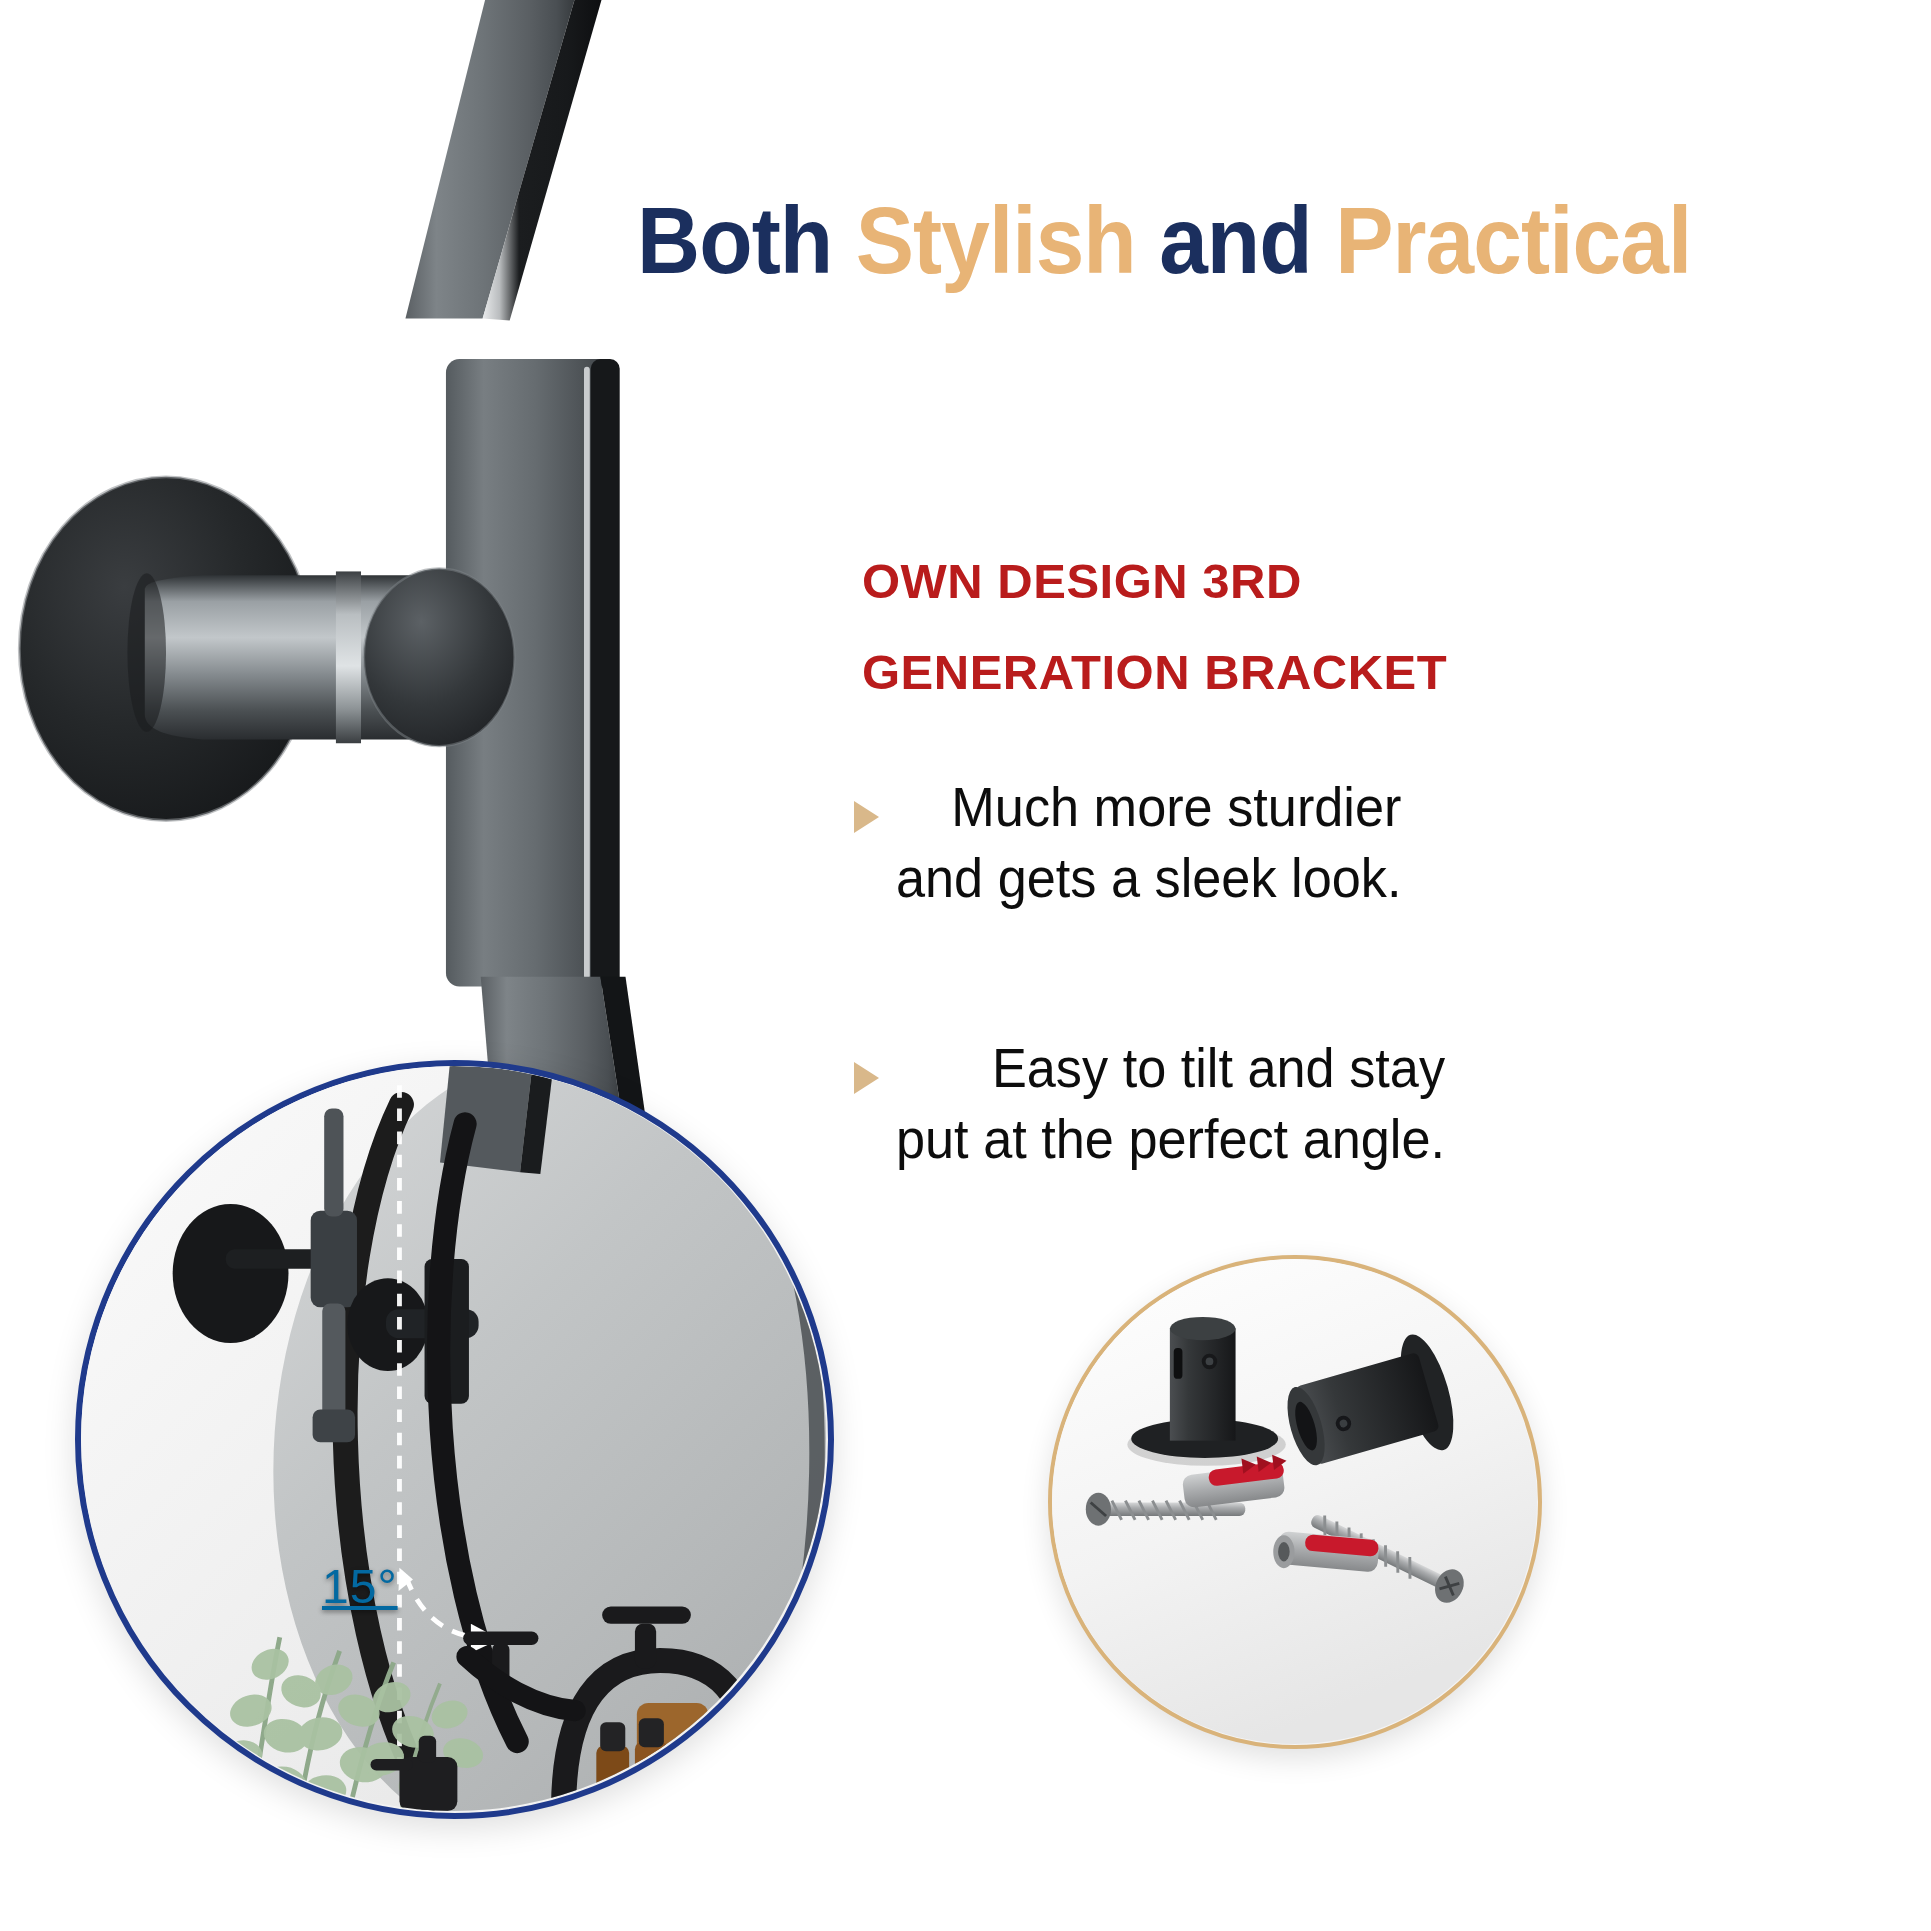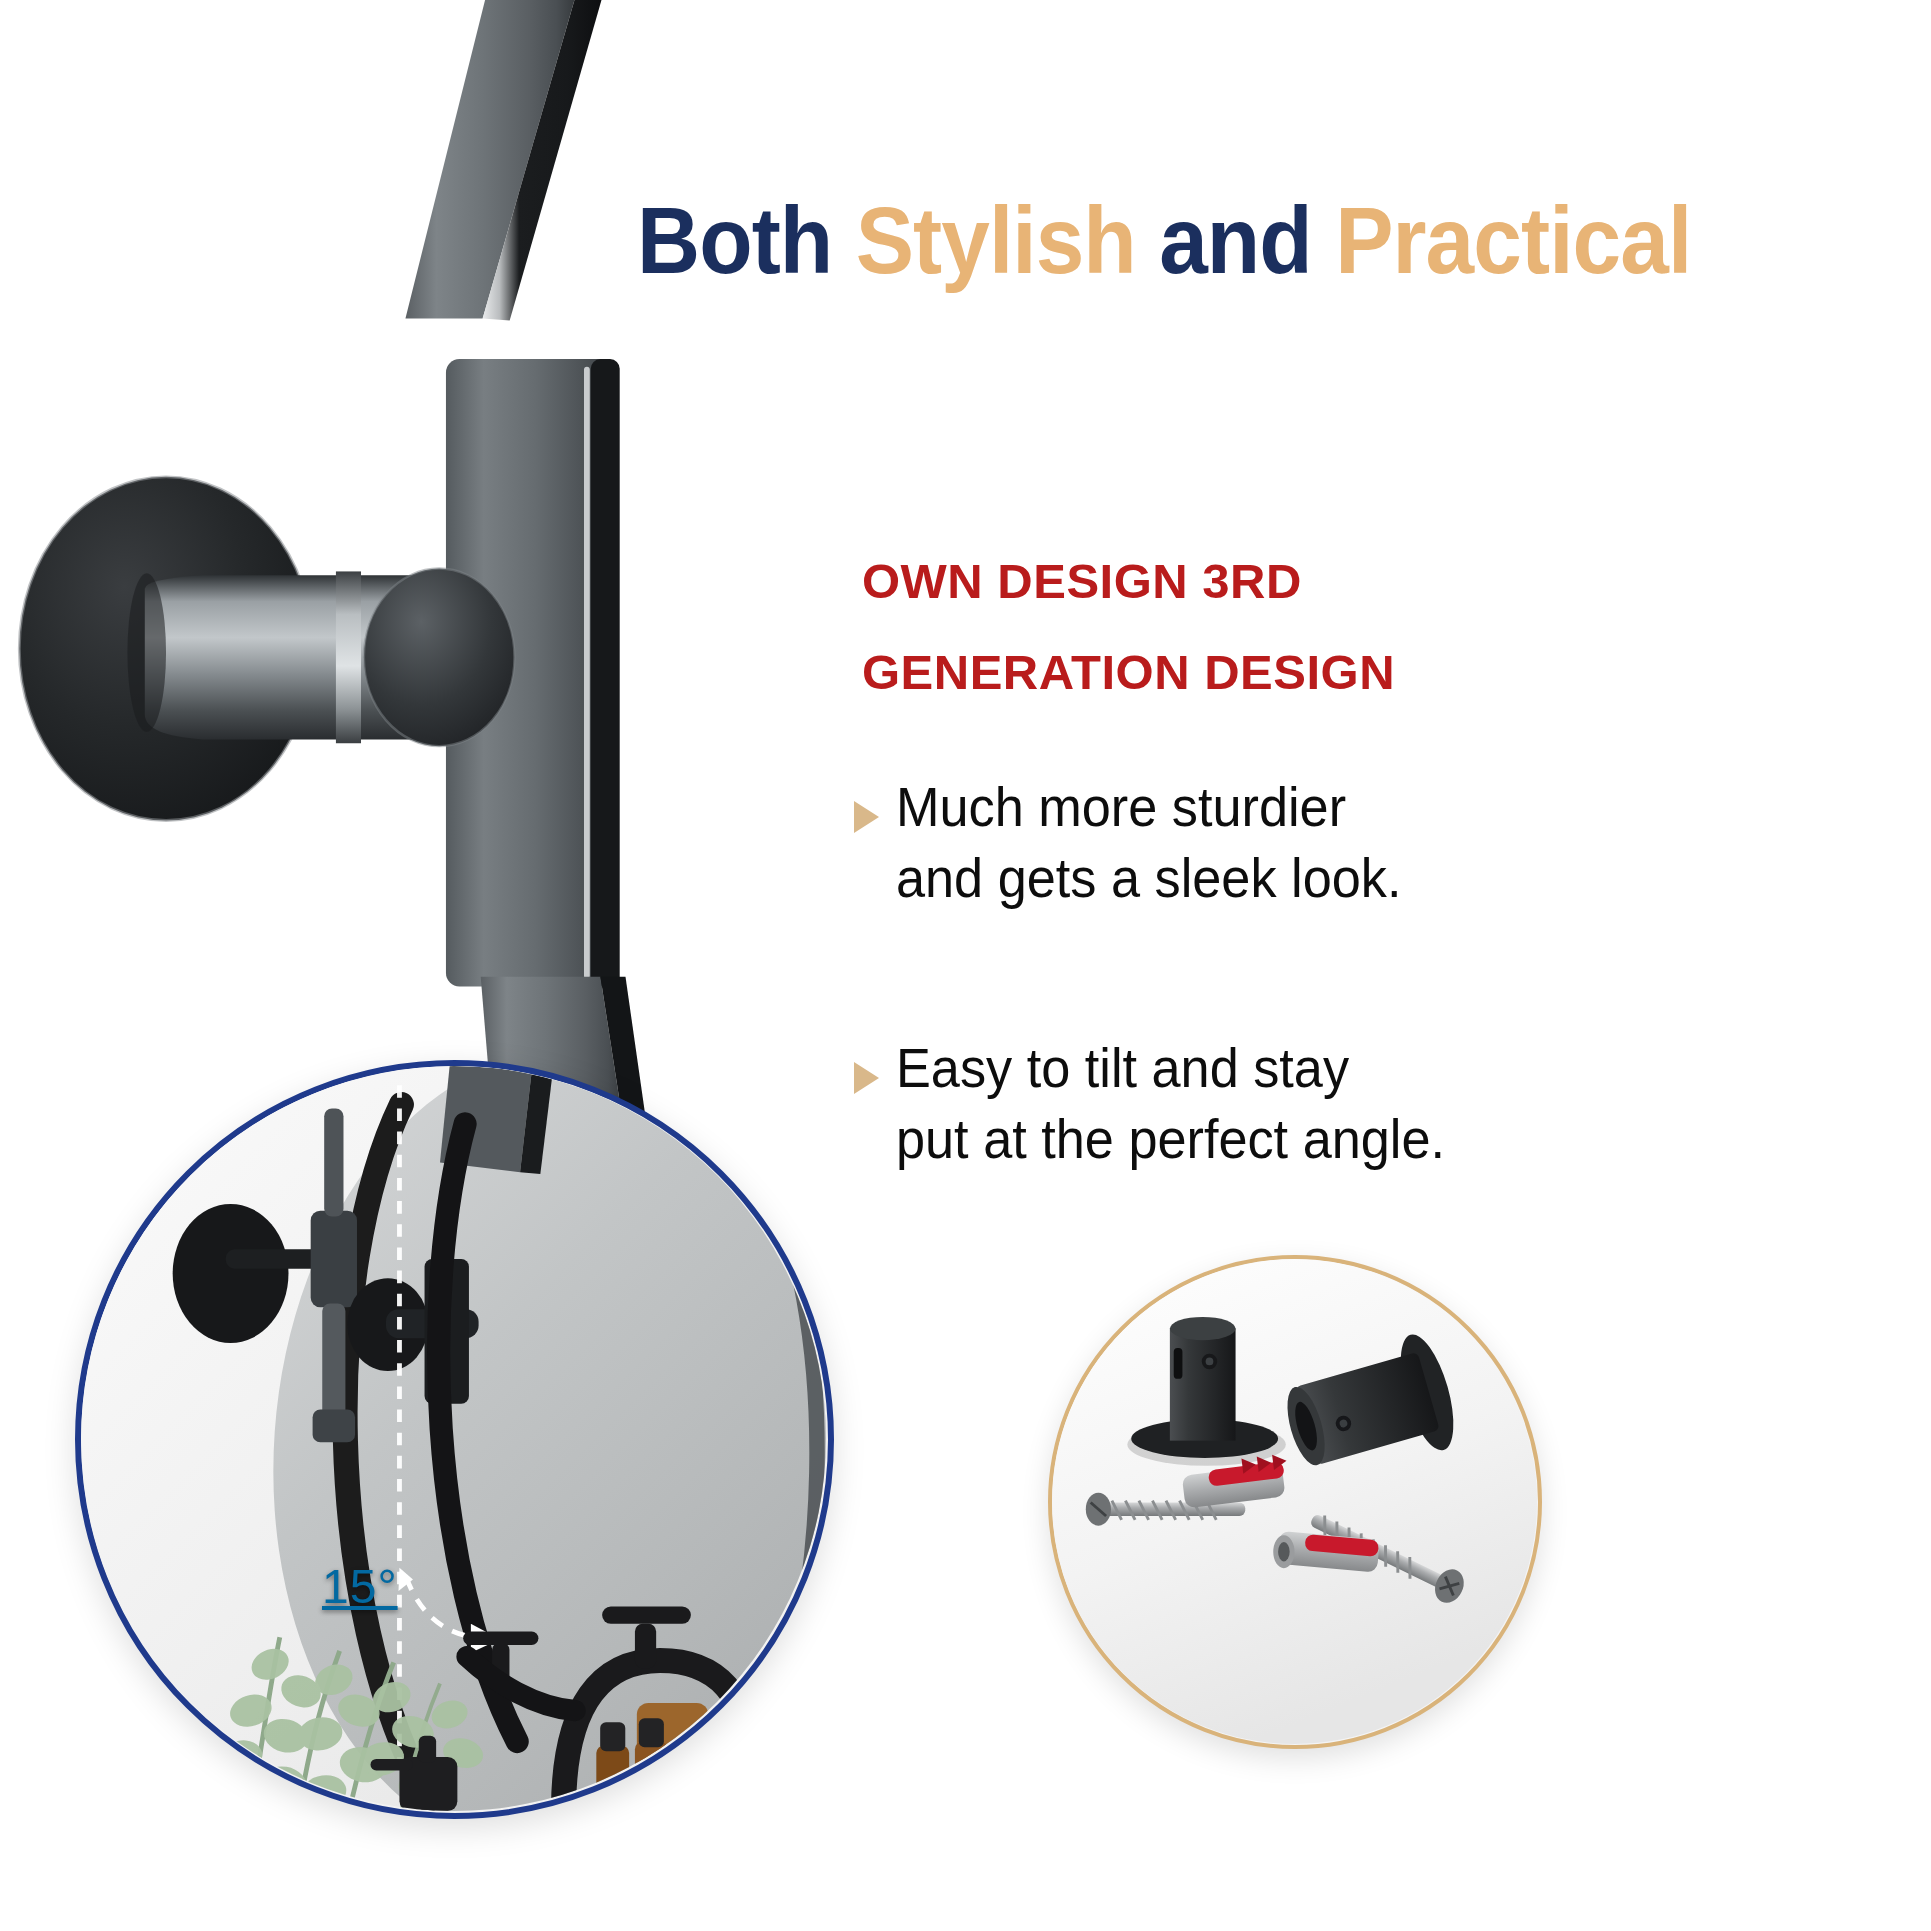--- a/index.html
+++ b/index.html
@@ -35,21 +35,21 @@
     width:1014px;
     font-size:49px;
     font-weight:700;
     line-height:91px;
     color:#b91c1c;
     letter-spacing:0.5px;
   }
 
   
   .bullets { position:absolute; left:854px; top:772px; width:1023px; }
-  .bullet { position:relative; display:flex; align-items:flex-start; }
+  .bullet { position:relative; display:flex; align-items:flex-start;text-align:right; }
   .bullet + .bullet { margin-top:119px; }
   .tri {
     width:0; height:0;
     border-left:25px solid #D9B88A;
     border-top:16.4px solid transparent;
     border-bottom:16.4px solid transparent;
     margin-top:29px; margin-right:17.4px;
     flex:0 0 auto;
   }
   .btext {
@@ -177,21 +177,21 @@
       <ellipse cx="152" cy="676" rx="20" ry="82" fill="#1a1c1e" opacity="0.55"></ellipse>
     </svg>
   </div>
 
   <div class="headline">
     <span class="hl-navy">Both </span><span class="hl-tan">Stylish </span><span class="hl-navy">and </span><span class="hl-tan">Practical</span>
   </div>
 
   <div class="subhead">
     <div>OWN DESIGN 3RD</div>
-    <div>GENERATION DESIGN</div>
+    <div>GENERATION BRACKET</div>
   </div>
 
   <div class="bullets">
     <div class="bullet">
       <span class="tri"></span>
       <span class="btext">Much more sturdier
 and gets a sleek look.</span>
     </div>
     <div class="bullet">
       <span class="tri"></span>

